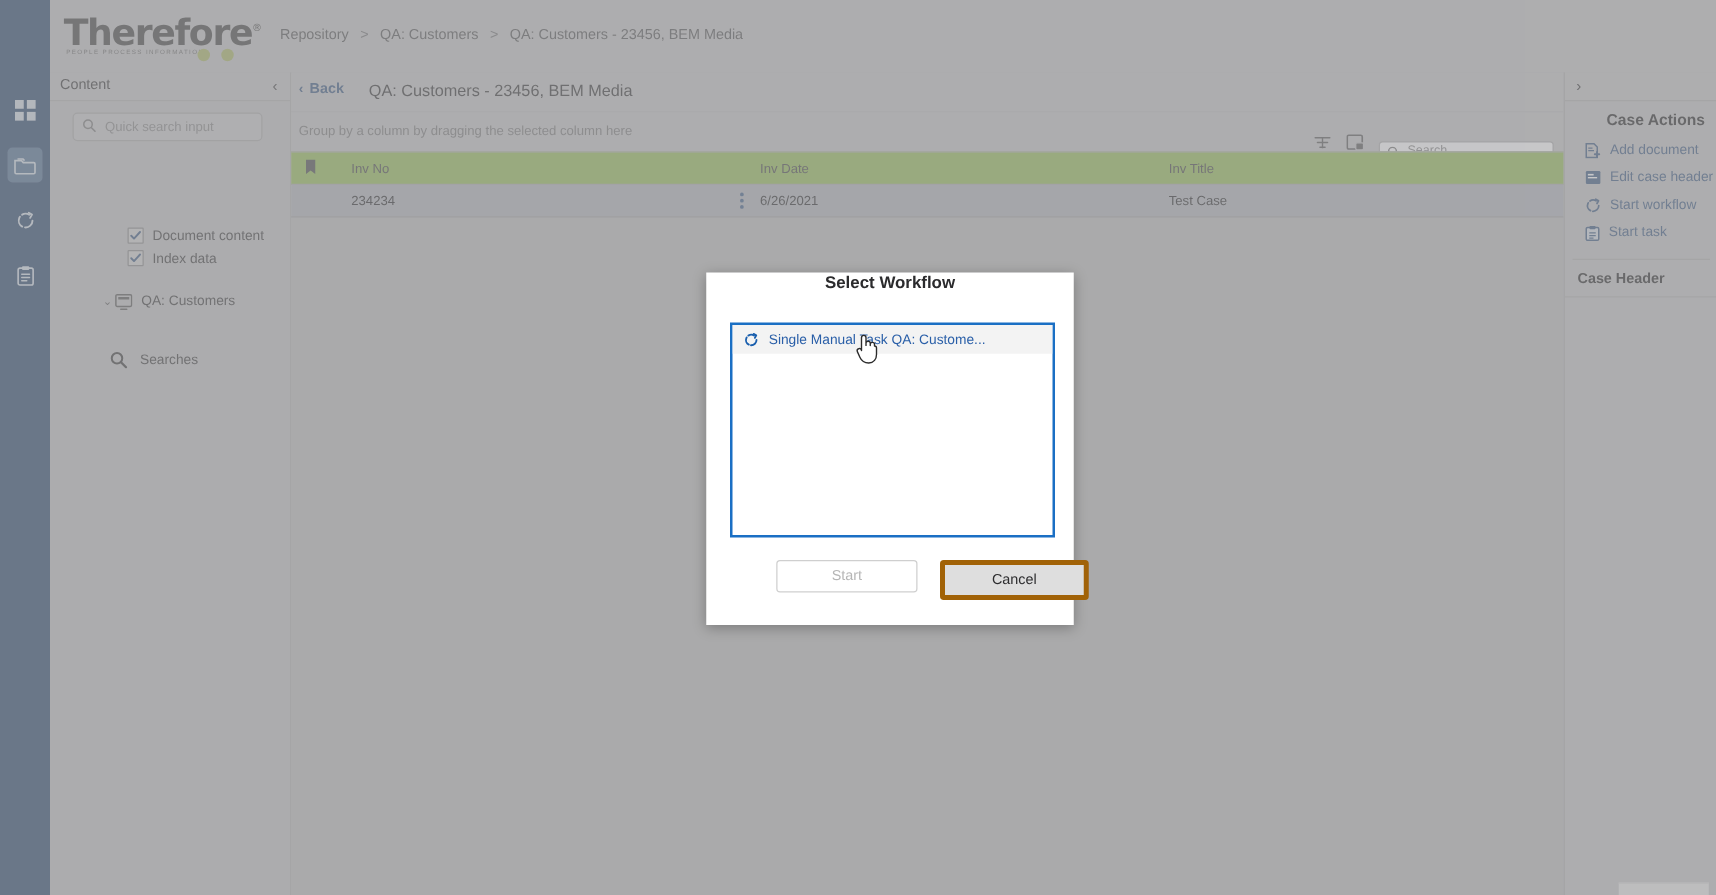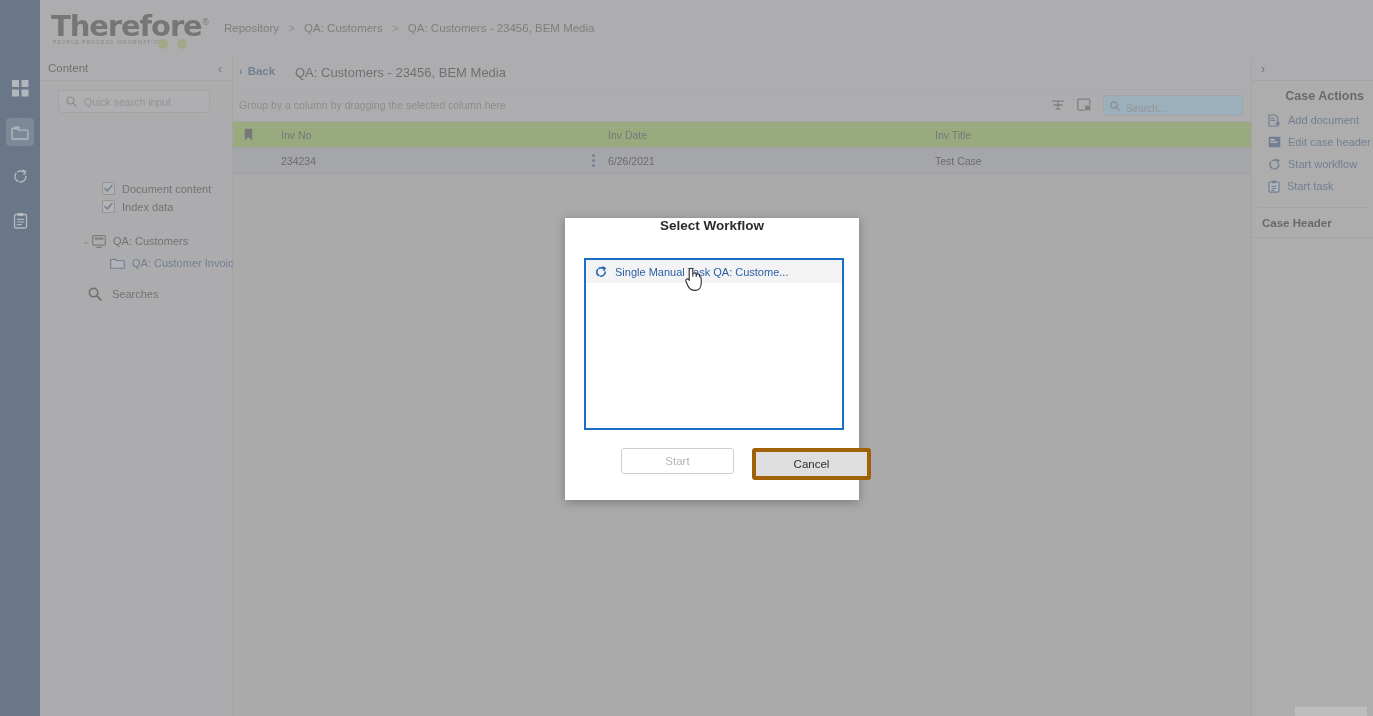--- a/index.html
+++ b/index.html
@@ -179,21 +179,21 @@
     cursor: pointer;
     white-space: nowrap;
   }
   .tree-row .chev {
     width: 12px; text-align: center;
     color: #5c5c5e; font-size: 9px;
   }
   .tree-row .ti { margin-right: 7px; display: flex; }
   .tree-row.child { padding-left: 30px; }
   .tree-row.child .lbl { color: #2e5fa3; }
-  .tree-row.searches { padding-left: 8px; margin-top: 9px; }
+  .tree-row.searches { padding-left: 8px; margin-top: 25px; }
   .tree-row.searches .ti { margin-right: 10px; }
 
   
   .main {
     position: absolute;
     left: 233px; top: 58px;
     width: 1018px; height: 658px;
     background: #c0c0c2;
   }
   .main-head {
@@ -230,23 +230,24 @@
   .gb-icon {
     width: 22px; height: 22px;
     display: flex; align-items: center; justify-content: center;
     margin-right: 4px;
     cursor: pointer;
   }
   .gb-search {
     width: 138px; height: 19px;
     border: 1px solid #b0b0b2;
     border-radius: 3px;
-    background: #7dd3fc;
-    display: flex; align-items: flex-end;
+    background: #ffffff;
+    display: flex; align-items: flex-start;
     margin-left: 4px;
+    margin-top: 19px;
   }
   .gb-search svg { margin: 0 4px 0 6px; }
   .gb-search input {
     border: 0; background: transparent; outline: none;
     font-family: "Liberation Sans", sans-serif;
     font-size: 10px; color: #6a6a6c; width: 105px;
   }
   .gb-search input::placeholder { color: #8b8b8d; }
 
   .grid-head {
@@ -533,28 +534,20 @@
           <span class="ti">
             <svg width="14" height="13" viewBox="0 0 14 13">
               <rect x="0.7" y="0.7" width="12.6" height="9.4" rx="1.1" fill="none" stroke="#5a5a5c" stroke-width="1.2"></rect>
               <rect x="2.6" y="2.6" width="8.8" height="2" fill="#5a5a5c"></rect>
               <path d="M4.6 12.3h4.8" stroke="#5a5a5c" stroke-width="1.2" stroke-linecap="round"></path>
             </svg>
           </span>
           <span class="lbl">QA: Customers</span>
         </div>
 
-        <div class="tree-row child">
-          <span class="ti">
-            <svg width="15" height="12" viewBox="0 0 15 12">
-              <path d="M0.7 2.4h5l1.2 1.4h7.4v7.5H0.7z" fill="#c7d4e6" stroke="#2f5f9e" stroke-width="1.1" stroke-linejoin="round"></path>
-            </svg>
-          </span>
-          <span class="lbl">QA: Customer Invoices (1)</span>
-        </div>
 
         <div class="tree-row searches">
           <span class="ti">
             <svg width="14" height="14" viewBox="0 0 14 14">
               <circle cx="5.6" cy="5.6" r="4.2" fill="none" stroke="#3f3f41" stroke-width="1.6"></circle>
               <path d="M8.8 8.8l4 4" stroke="#3f3f41" stroke-width="1.8" stroke-linecap="round"></path>
             </svg>
           </span>
           <span class="lbl">Searches</span>
         </div>

